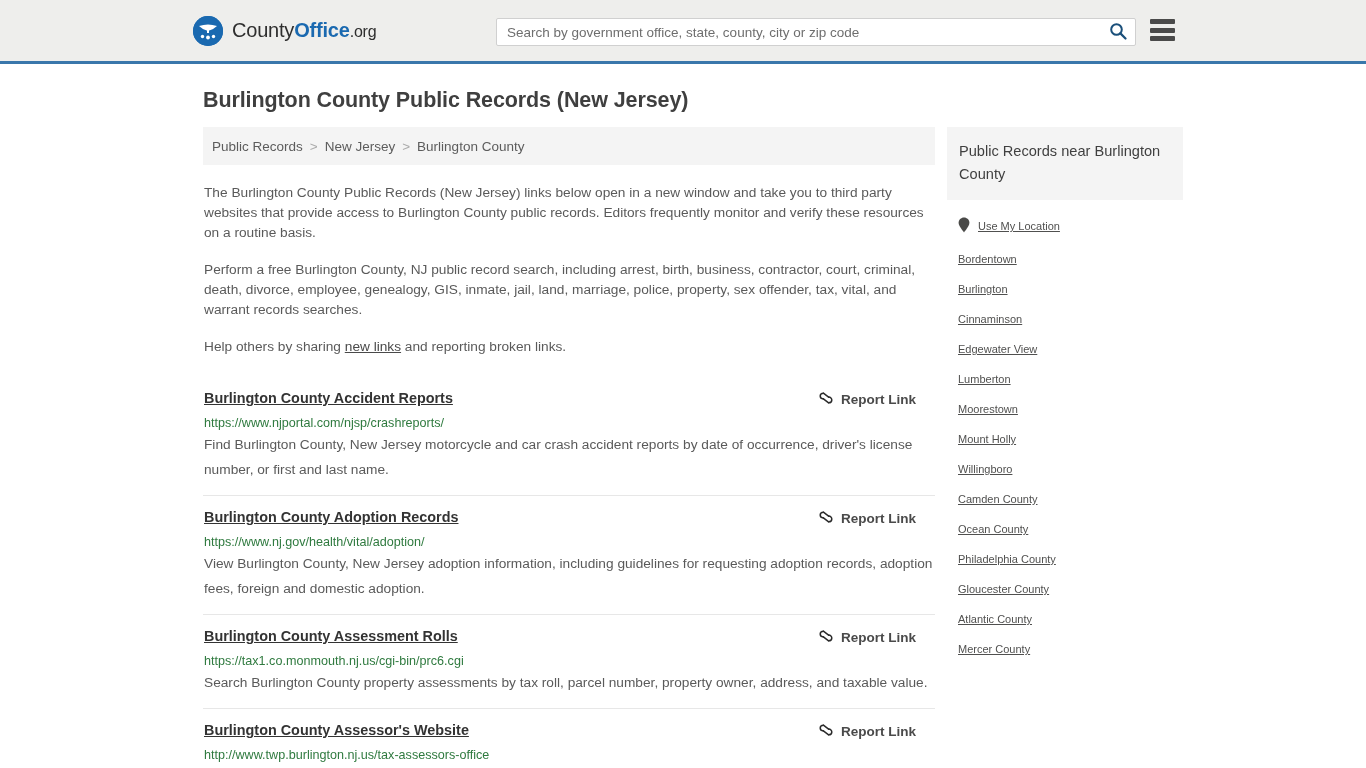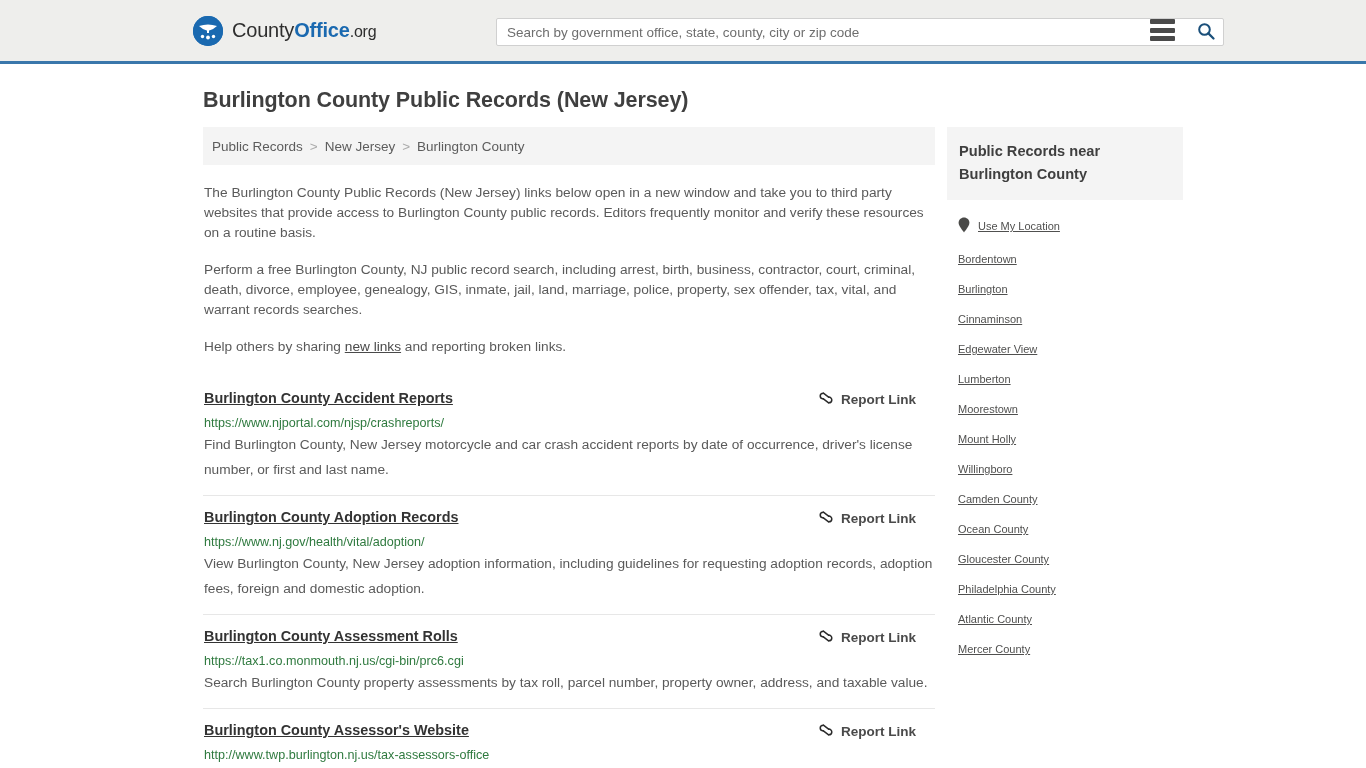--- a/index.html
+++ b/index.html
@@ -42,21 +42,21 @@
     white-space: nowrap;
   }
   .brand-text .b-county { color: #2e2e2e; }
   .brand-text .b-office { color: #1a69b0; font-weight: bold; }
   .brand-text .b-org { color: #2e2e2e; font-size: 16px; }
 
   .search-wrap {
     position: absolute;
     left: 496px;
     top: 18px;
-    width: 728px;
+    width: 640px;
     height: 28px;
     display: flex;
     align-items: flex-end;
     background: #fff;
     border: 1px solid #d0d0d0;
     border-radius: 2px;
   }
   .search-input {
     flex: 1;
     border: 0;
@@ -175,21 +175,21 @@
     line-height: 25px;
     color: #5a5a5a;
     margin: 1px 0 0 1px;
   }
 
   
   .side-head {
     background: #f4f4f4;
     padding: 13px 14px 14px 12px;
     font-size: 14.6px;
-    font-weight: bold;
+    font-weight: normal;
     line-height: 23px;
     color: #3f3f3f;
   }
   .side-list { margin-top: 8px; }
   .side-item {
     display: flex;
     align-items: center;
     gap: 8px;
     padding: 9px 0 9px 11px;
     font-size: 11px;
@@ -379,24 +379,24 @@
         <div class="side-item">
             <a href="#">Willingboro</a>
           </div>
         <div class="side-item">
             <a href="#">Camden County</a>
           </div>
         <div class="side-item">
             <a href="#">Ocean County</a>
           </div>
         <div class="side-item">
+            <a href="#">Philadelphia County</a>
+          </div>
+        <div class="side-item">
             <a href="#">Gloucester County</a>
-          </div>
-        <div class="side-item">
-            <a href="#">Philadelphia County</a>
           </div>
         <div class="side-item">
             <a href="#">Atlantic County</a>
           </div>
         <div class="side-item">
             <a href="#">Mercer County</a>
           </div>
 
       </div>
     </div>

